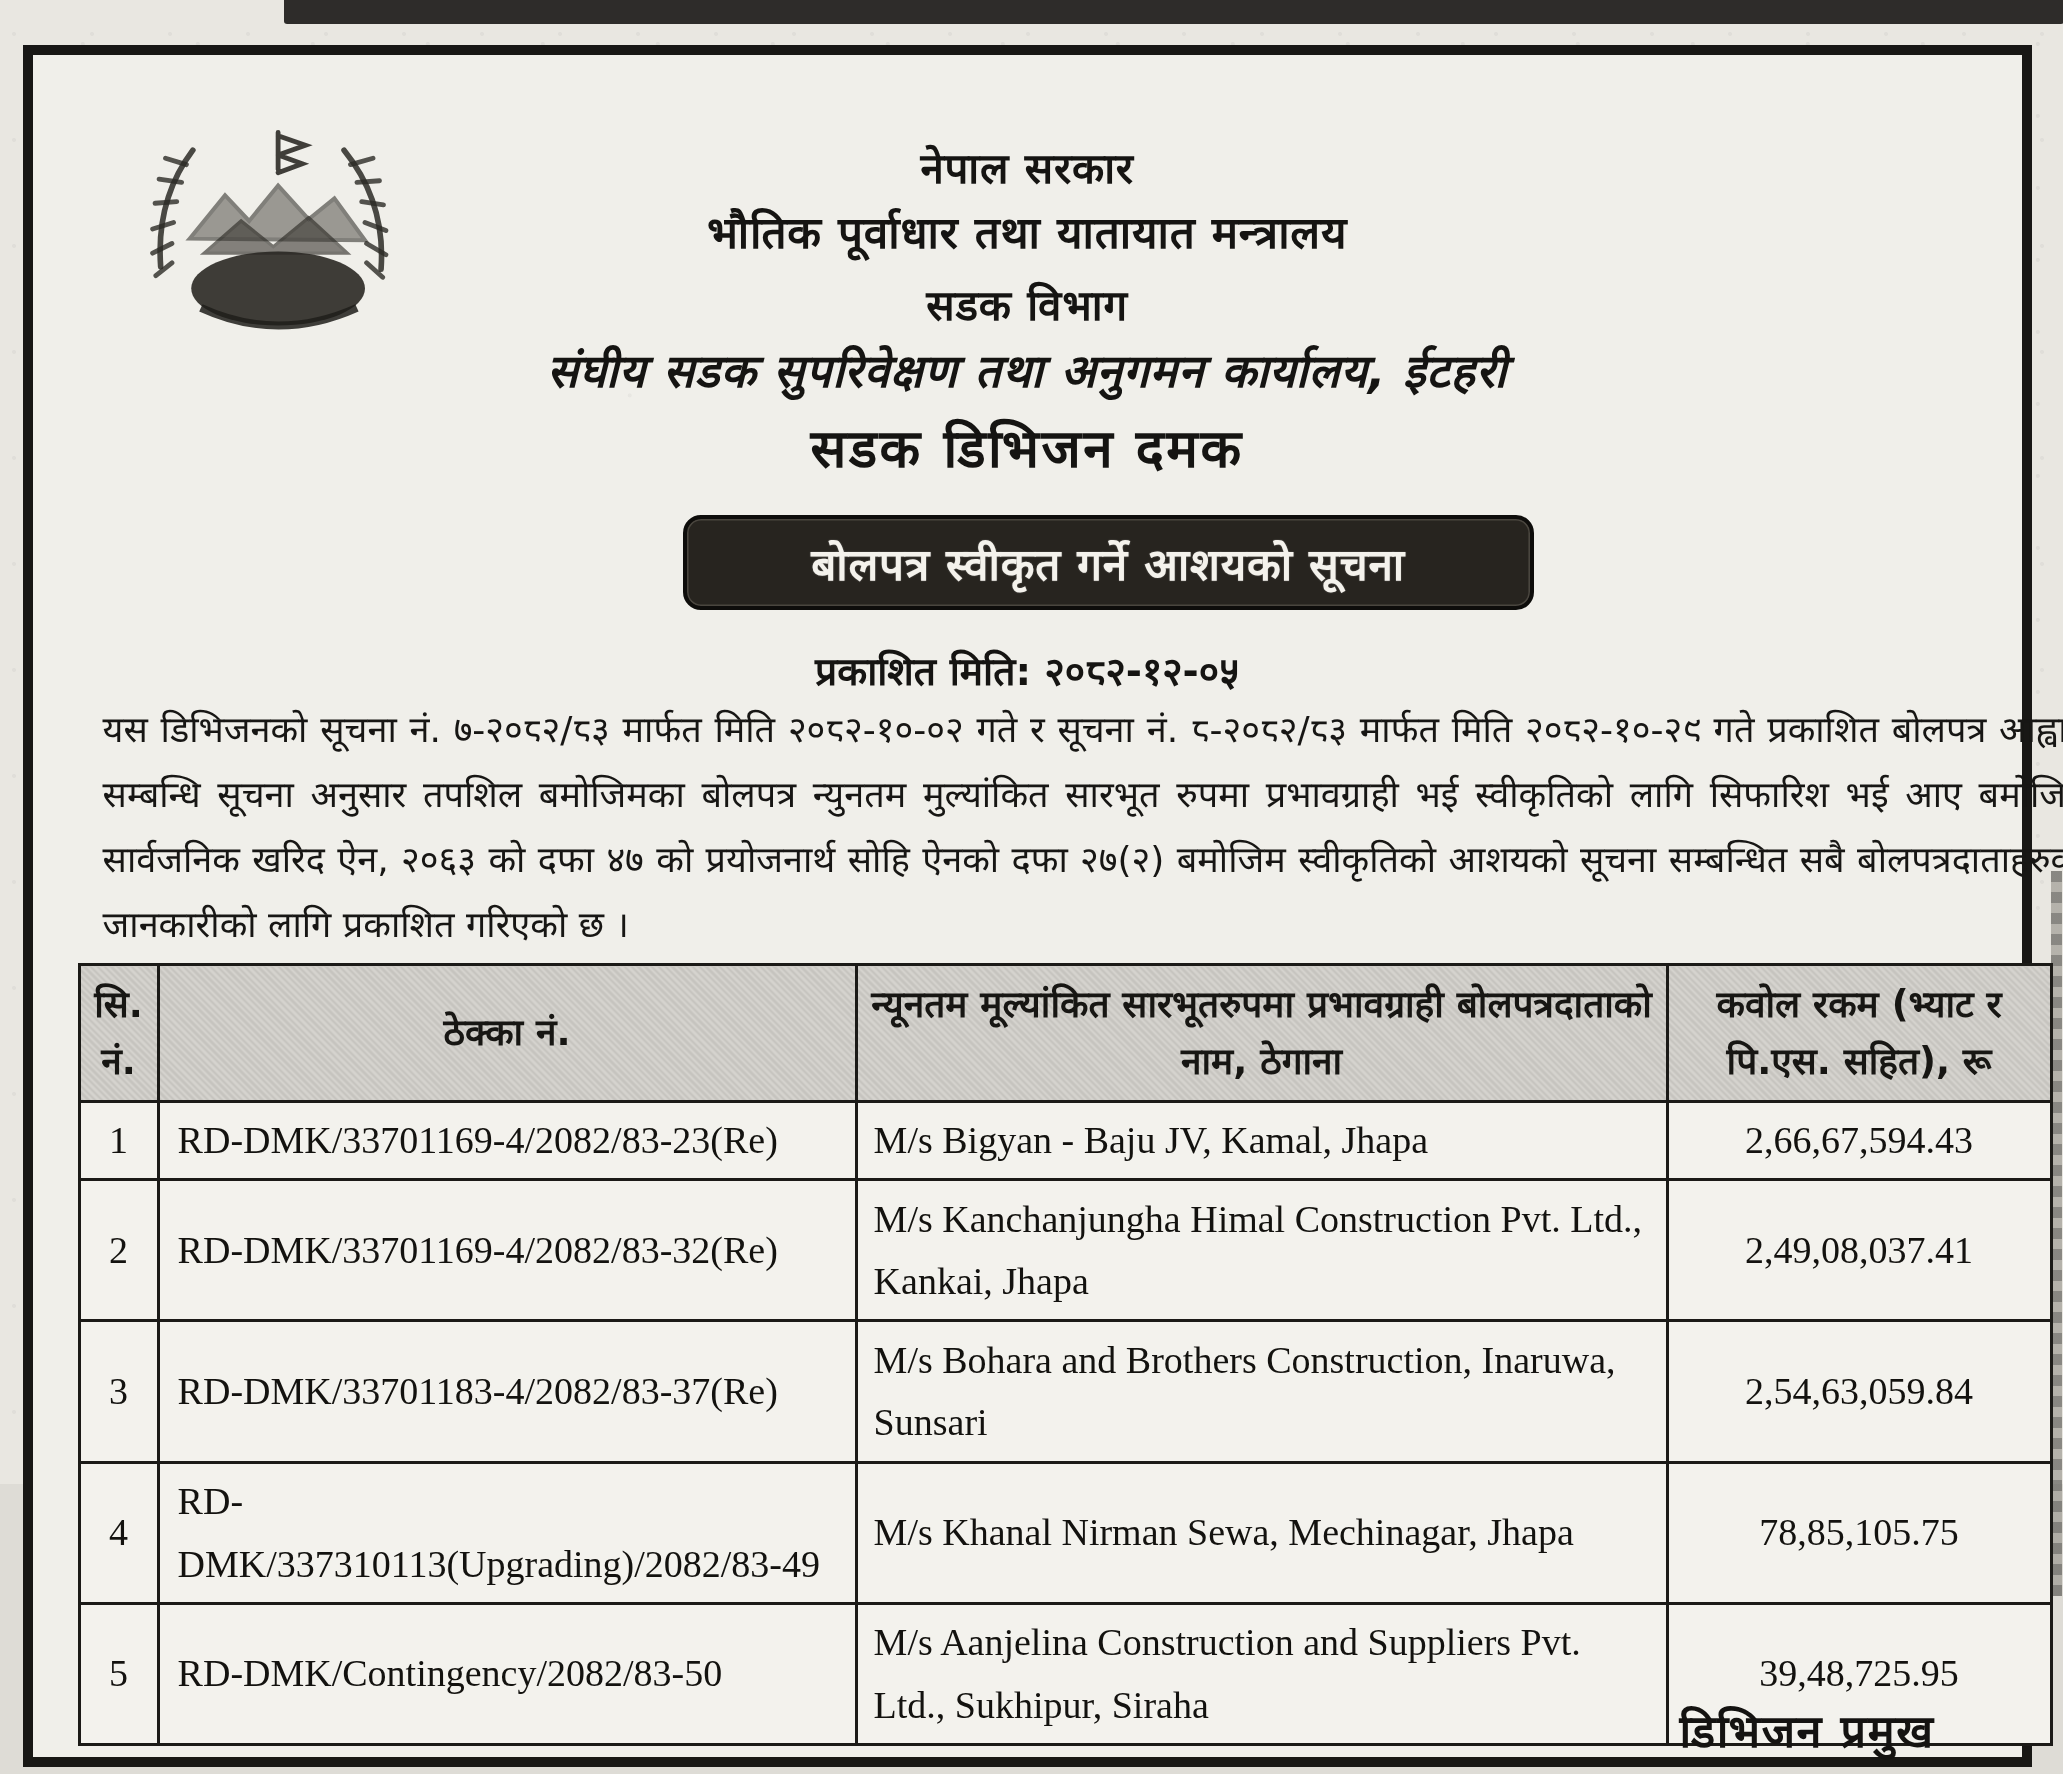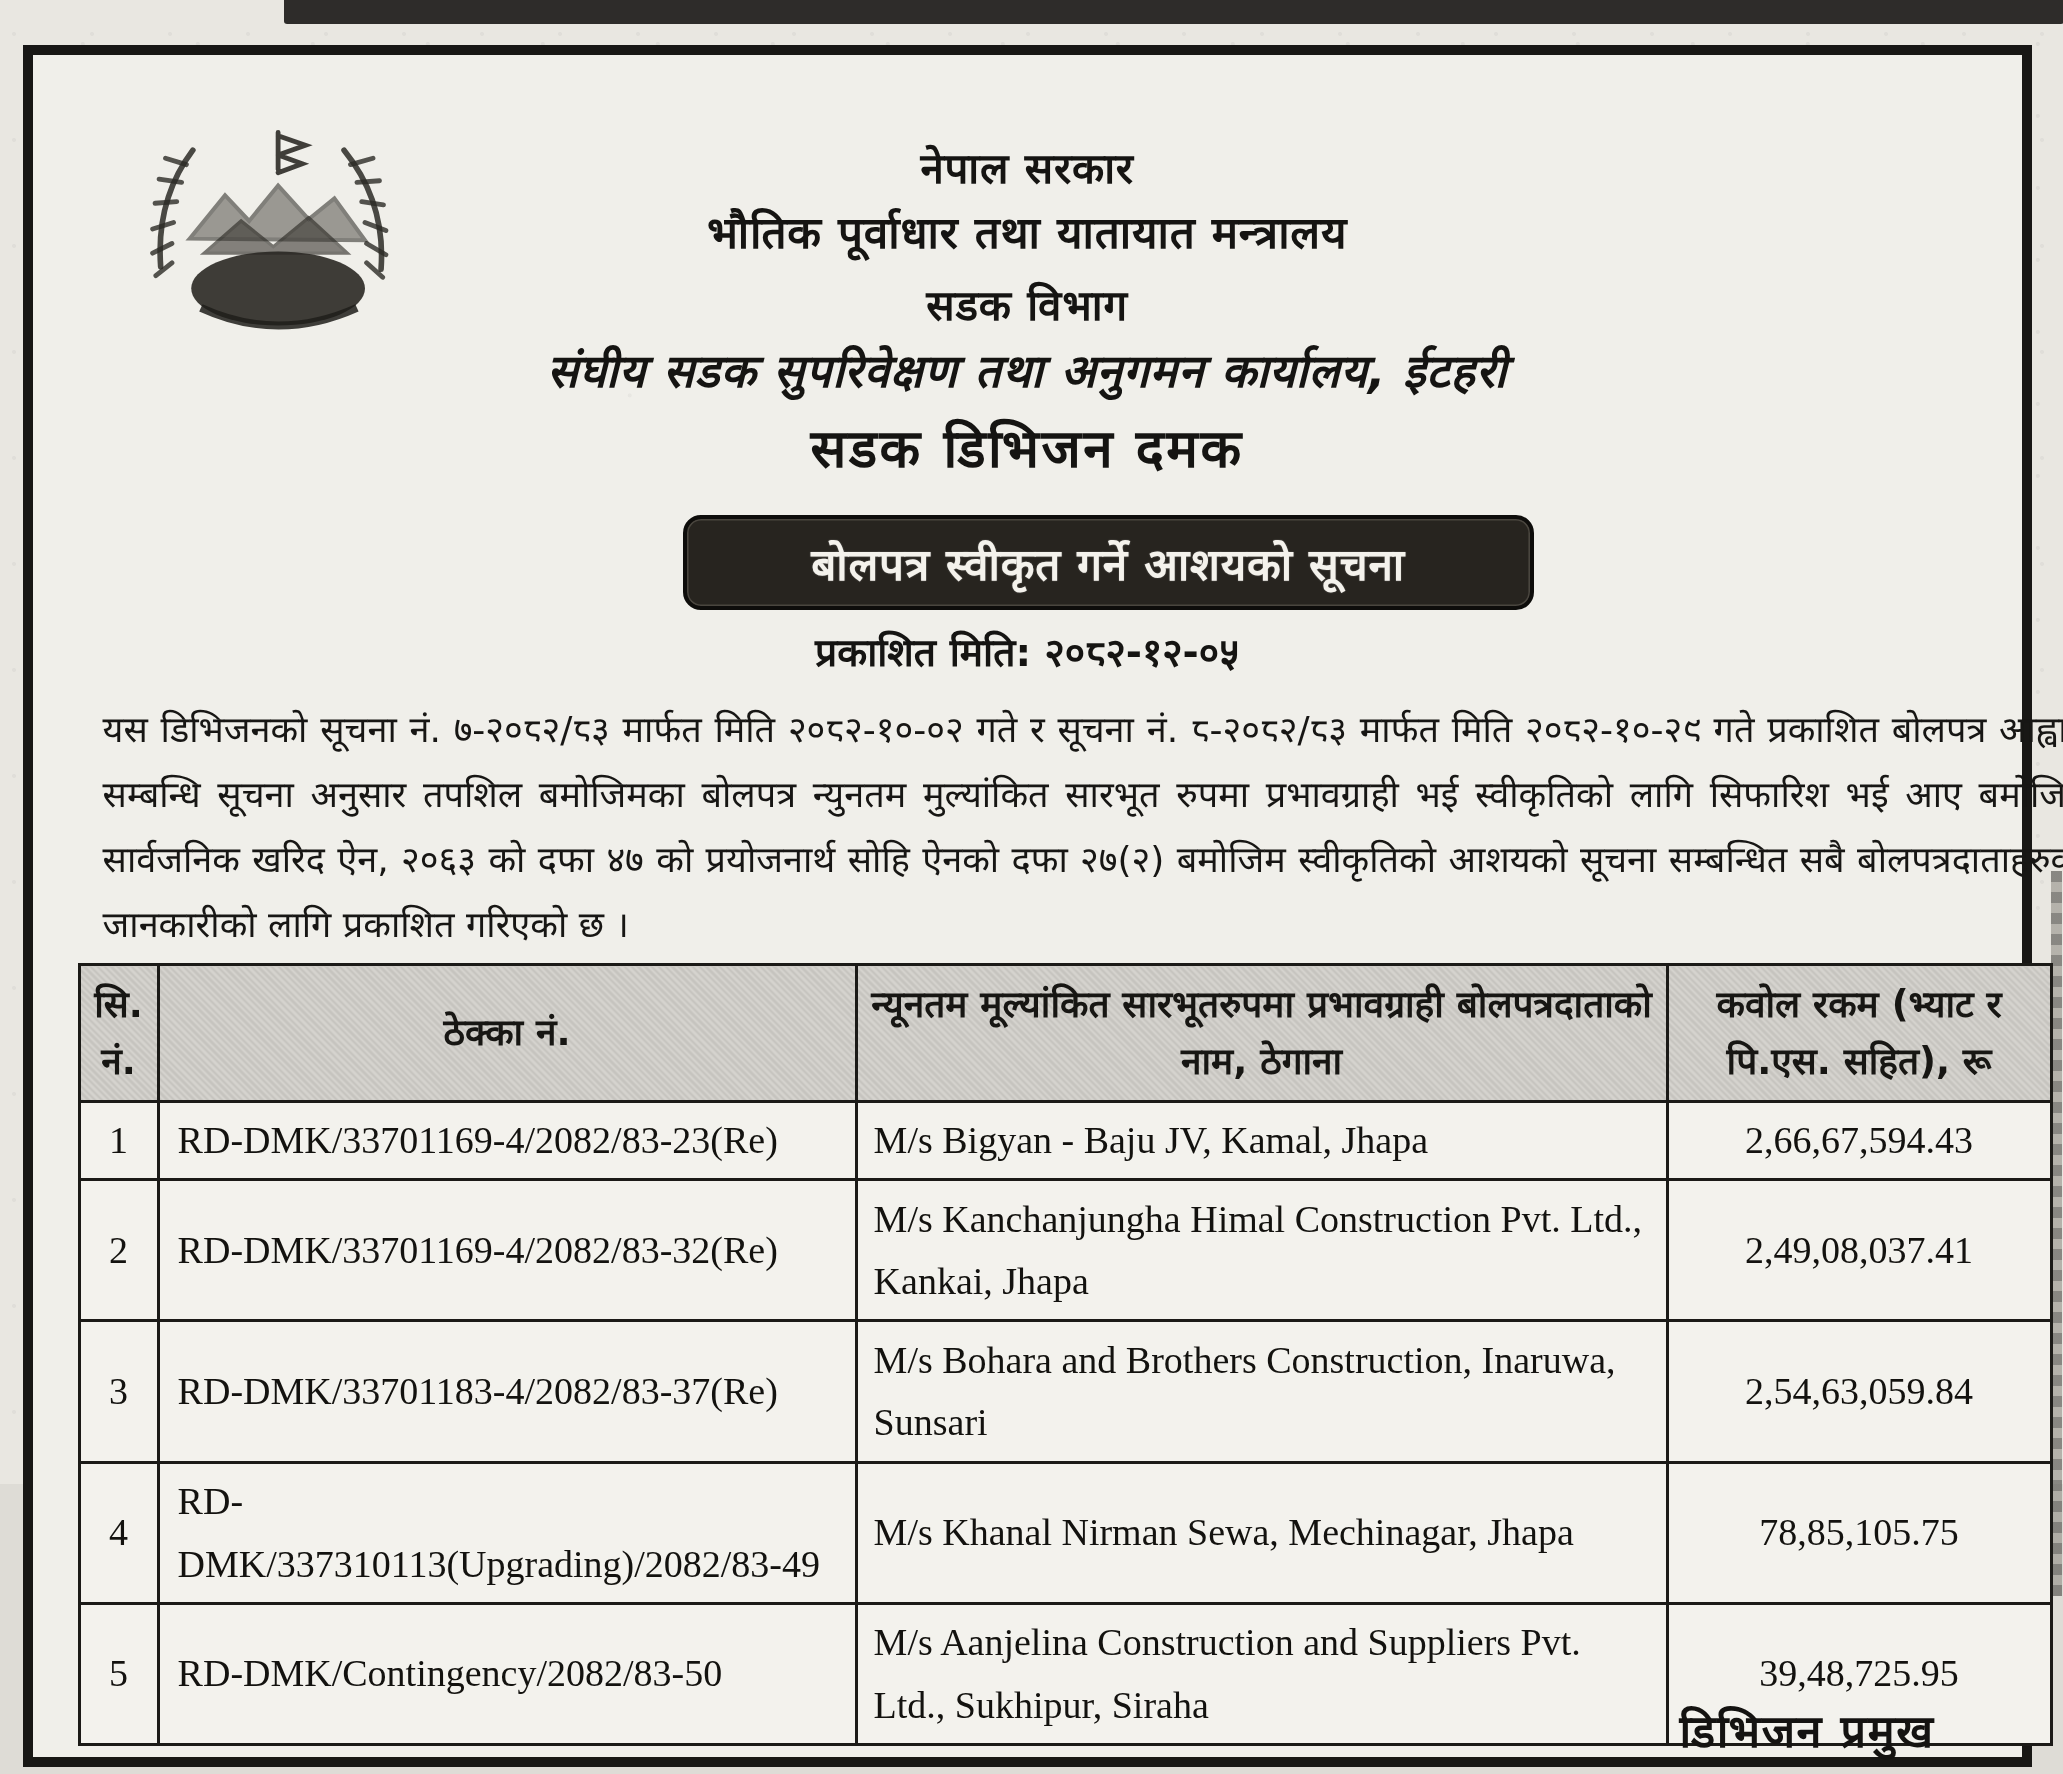--- a/index.html
+++ b/index.html
@@ -52,21 +52,21 @@
     background:#27241f;border:4px solid #0e0d0b;border-radius:18px;
     display:flex;align-items:center;justify-content:center;
     box-shadow:0 0 0 1.6px #4a463f inset;
     margin-left:45px;
   }
   .title-banner .txt{
     color:#f4f2ec;font-size:44px;font-weight:700;letter-spacing:0.8px;
     text-shadow:0 0 1.6px rgba(255,255,255,.35);white-space:nowrap;
   }
   .date-line{
-    position:absolute;left:0;top:569px;width:100%;text-align:center;
+    position:absolute;left:0;top:588px;width:100%;text-align:center;
     font-size:39px;font-weight:700;color:#151412;
   }
   .body-par{
     position:absolute;left:42px;top:642px;width:1985px;
     font-size:36px;line-height:65px;color:#17161 4;
     color:#171614;text-align:justify;font-weight:500;margin-left:28px;
   }
   table.notice-table{
     position:absolute;left:45px;top:908px;width:1972px;
     border-collapse:collapse;table-layout:fixed;

